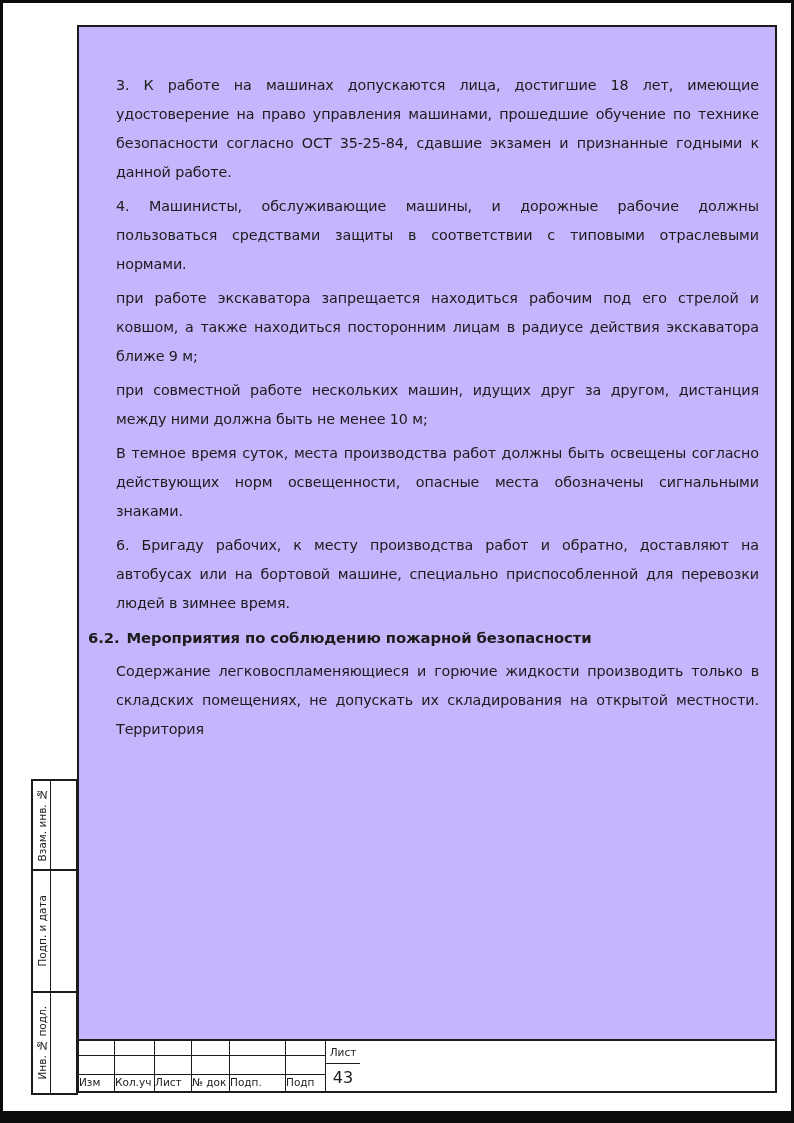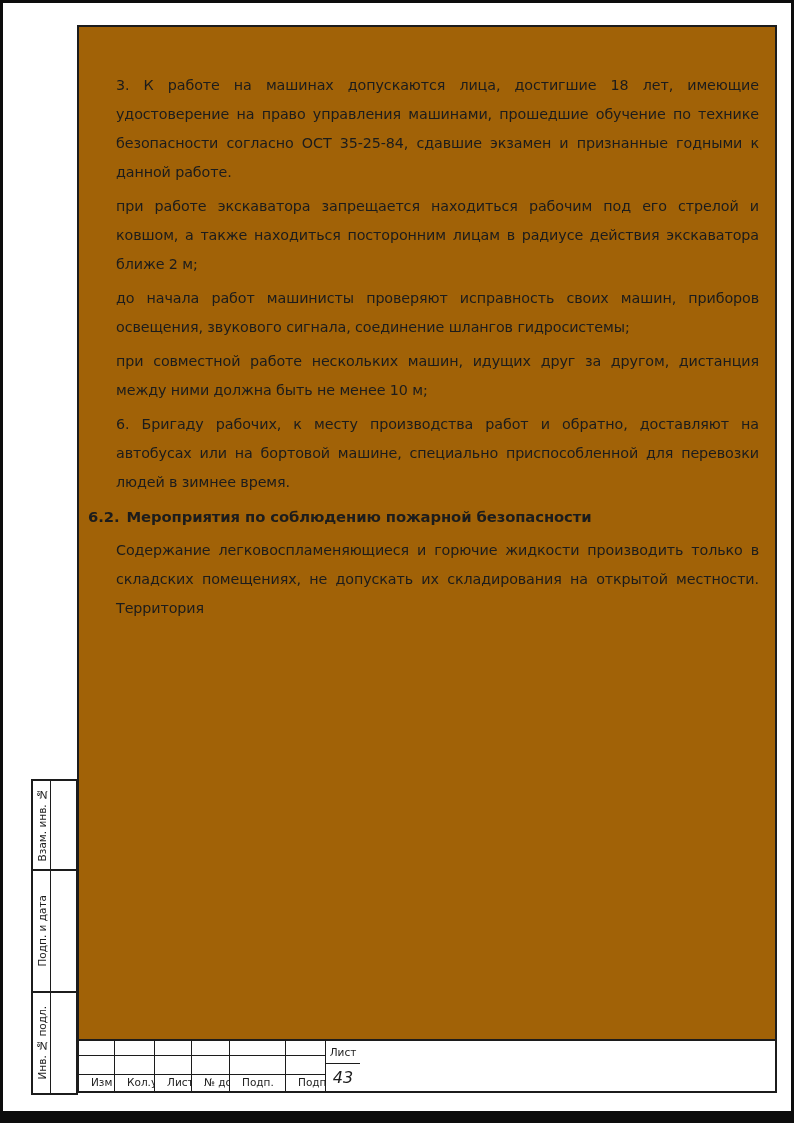--- a/index.html
+++ b/index.html
@@ -18,21 +18,21 @@
   }
 
   
   .frame {
     position: absolute;
     left: 74px;
     top: 22px;
     width: 700px;
     height: 1068px;
     border: 2px solid #1c1c1c;
-    background: #a16207;
+    background: #c4b5fd;
   }
 
   
   .content {
     position: absolute;
     left: 0; right: 0; top: 0;
     padding: 44px 16px 0 37px;
     font-size: 14.3px;
     line-height: 29px;
     letter-spacing: -0.1px;
@@ -64,21 +64,21 @@
     grid-template-rows: 15px 19px 16px;
   }
   .tcell {
     border-right: 1.5px solid #1c1c1c;
     border-bottom: 1.5px solid #1c1c1c;
   }
   .tcell.lastrow {
     border-bottom: none;
     font-size: 10.5px;
     line-height: 15px;
-    padding-left: 12px;
+    padding-left: 0;
     white-space: nowrap;
     overflow: hidden;
   }
   .stamp-mid {
     flex: 1;
     border-right: 1.5px solid #1c1c1c;
     display: flex;
     align-items: center;
     justify-content: center;
     font-size: 21px;
@@ -87,21 +87,21 @@
   .stamp-right { width: 34px; display: flex; flex-direction: column; }
   .sheet-label {
     height: 23px;
     border-bottom: 1.5px solid #1c1c1c;
     font-size: 10.5px;
     display: flex; align-items: center; justify-content: center;
   }
   .sheet-number {
     flex: 1;
     font-size: 16px;
-    display: flex; align-items: center; justify-content: center; font-style: italic;
+    display: flex; align-items: center; justify-content: center;
   }
 
   
   .side-block {
     position: absolute;
     left: 28px;
     top: 776px;
     width: 47px;
     height: 316px;
     border: 2px solid #1c1c1c;
@@ -128,23 +128,24 @@
 </style>
 </head>
 <body>
 
 <div class="page">
 
   <div class="frame">
 
     <div class="content">
       <p class="para">3. К работе на машинах допускаются лица, достигшие 18 лет, имеющие удостоверение на право управления машинами, прошедшие обучение по технике безопасности согласно ОСТ 35-25-84, сдавшие экзамен и признанные годными к данной работе.</p>
-      <p class="para">при работе экскаватора запрещается находиться рабочим под его стрелой и ковшом, а также находиться посторонним лицам в радиусе действия экскаватора ближе 2 м;</p>
-      <p class="para">до начала работ машинисты проверяют исправность своих машин, приборов освещения, звукового сигнала, соединение шлангов гидросистемы;</p>
+      <p class="para">4. Машинисты, обслуживающие машины, и дорожные рабочие должны пользоваться средствами защиты в соответствии с типовыми отраслевыми нормами.</p>
+      <p class="para">при работе экскаватора запрещается находиться рабочим под его стрелой и ковшом, а также находиться посторонним лицам в радиусе действия экскаватора ближе 9 м;</p>
       <p class="para">при совместной работе нескольких машин, идущих друг за другом, дистанция между ними должна быть не менее 10 м;</p>
+      <p class="para">В темное время суток, места производства работ должны быть освещены согласно действующих норм освещенности, опасные места обозначены сигнальными знаками.</p>
       <p class="para">6. Бригаду рабочих, к месту производства работ и обратно, доставляют на автобусах или на бортовой машине, специально приспособленной для перевозки людей в зимнее время.</p>
 
       <div class="section-heading">
         <span>6.2.</span>
         <span>Мероприятия по соблюдению пожарной безопасности</span>
       </div>
 
       <p class="para">Содержание легковоспламеняющиеся и горючие жидкости производить только в складских помещениях, не допускать их складирования на открытой местности. Территория</p>
     </div>
 

